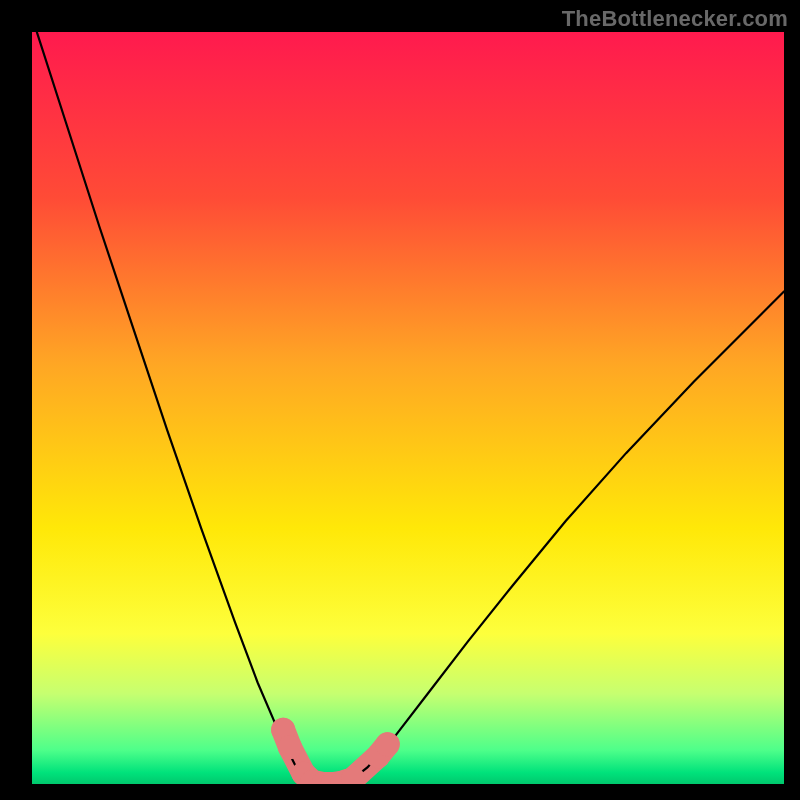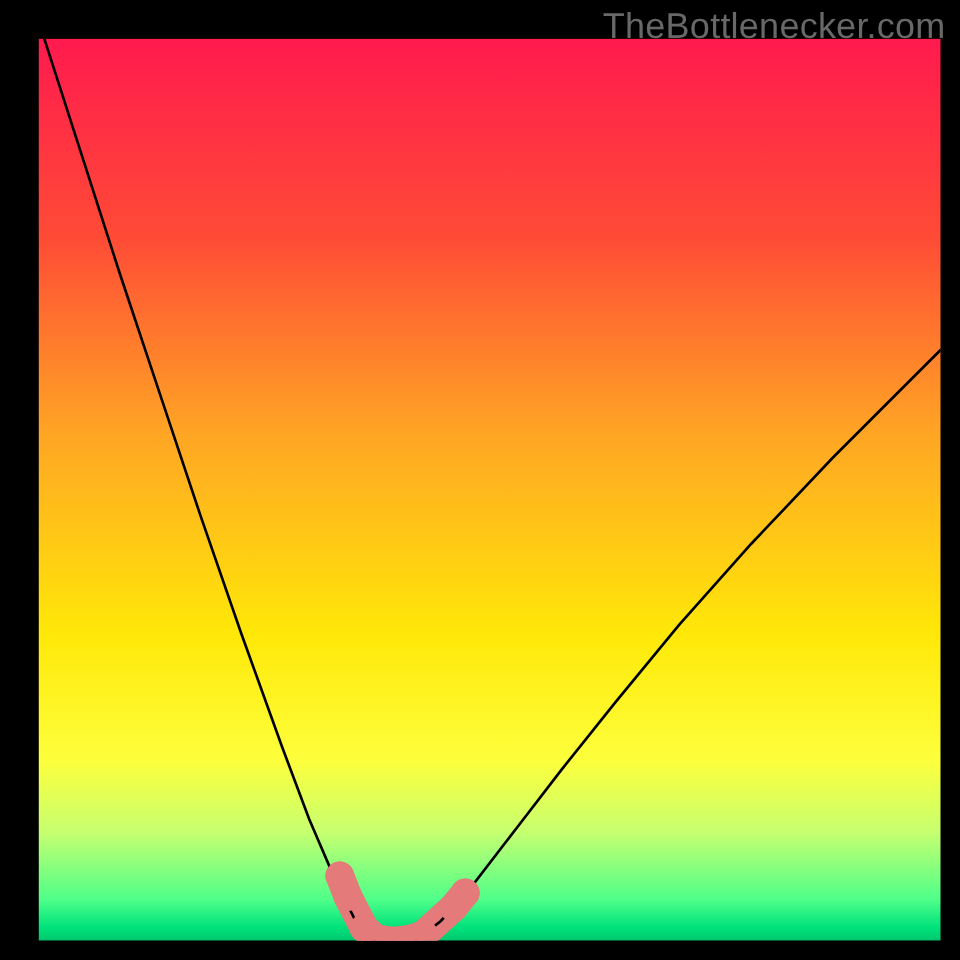--- a/index.html
+++ b/index.html
@@ -23,22 +23,22 @@
     top: 32px;
     width: 752px;
     height: 752px;
     overflow: hidden;
   }
   .attribution {
     position: absolute;
     top: 6px;
     right: 12px;
     color: #686868;
-    font-size: 30px;
-    font-weight: 400;
+    font-size: 22px;
+    font-weight: 700;
     letter-spacing: 0.2px;
   }
 </style>
 </head>
 <body>
 
 <div class="outer">
   <div class="attribution">TheBottlenecker.com</div>
   <div class="plot">
     <svg id="chart-svg" width="752" height="752" viewBox="0 0 752 752">

